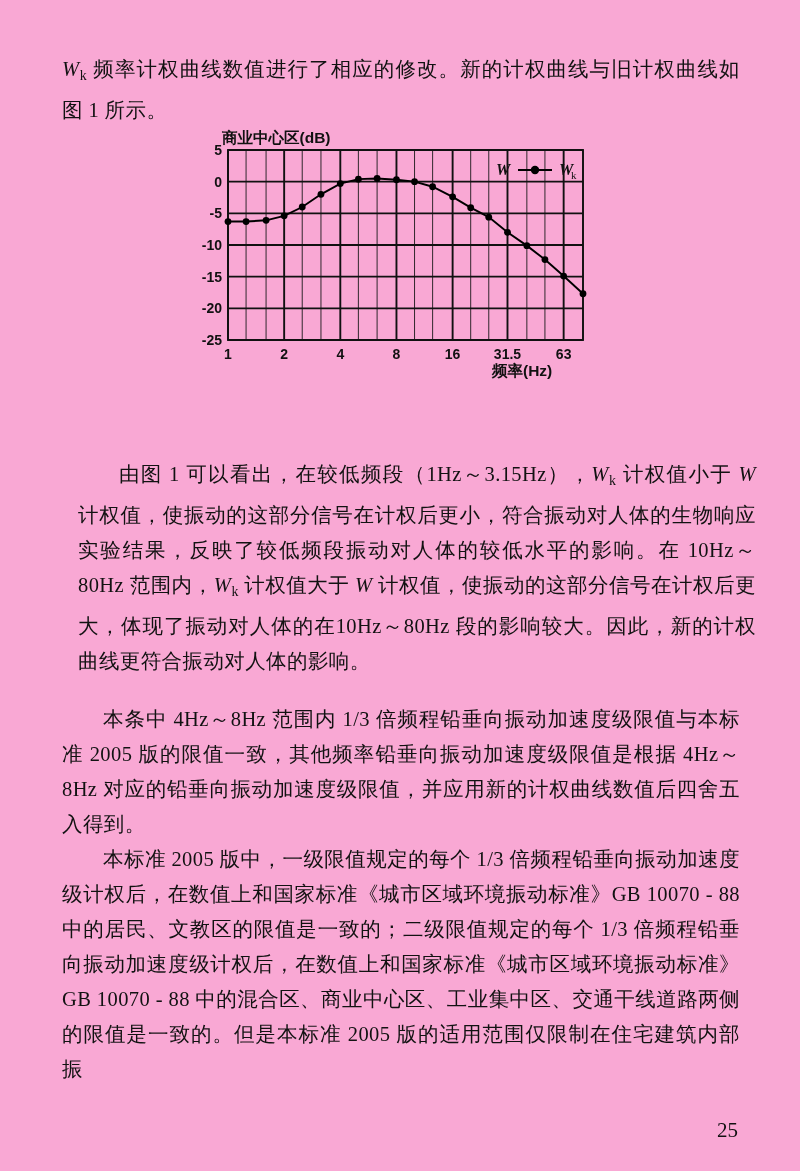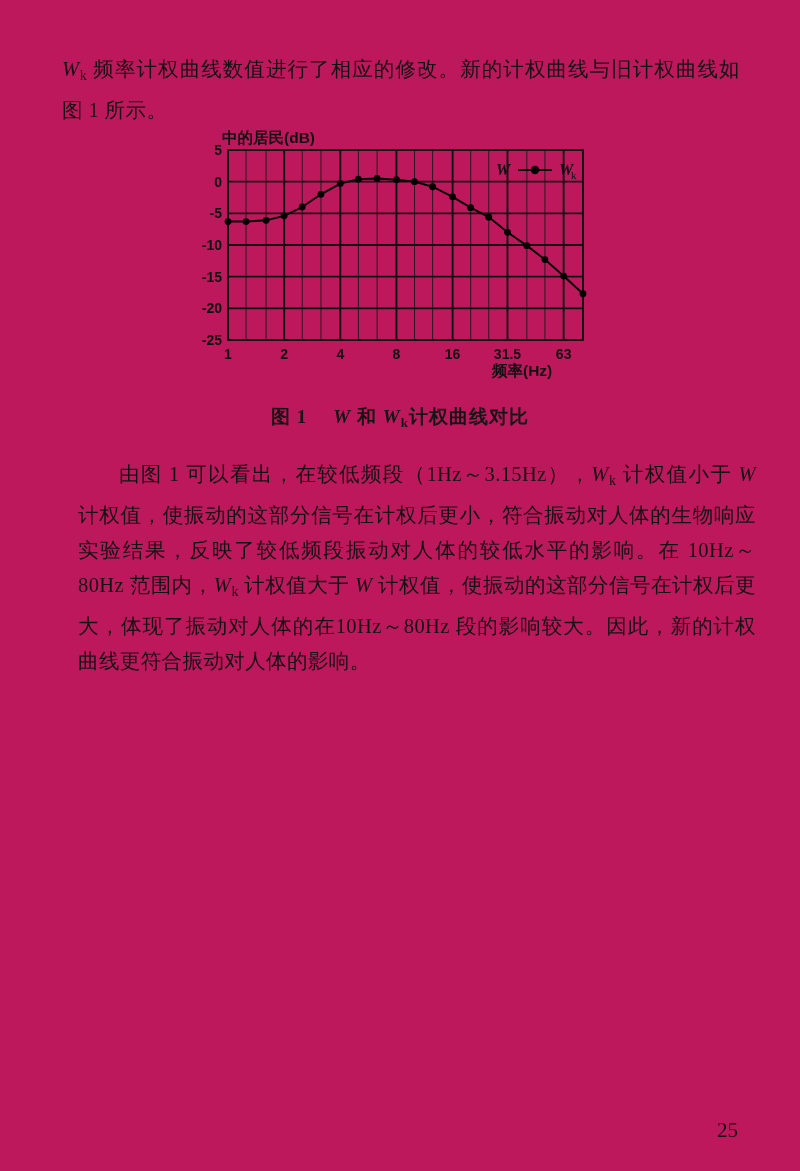--- a/index.html
+++ b/index.html
@@ -4,21 +4,21 @@
 <style>
   html, body {
     margin: 0;
     padding: 0;
     background: #ffffff;
   }
   .page {
     position: relative;
     width: 800px;
     height: 1171px;
-    background: #be185d;
+    background: #f9a8d4;
     margin: 0 auto;
     overflow: hidden;
     font-family: "Liberation Serif", "DejaVu Serif", serif;
     color: #0d0d0d;
   }
 
   
   .body-block {
     position: absolute;
     left: 62px;
@@ -113,21 +113,21 @@
 <div class="page">
 
   <div class="body-block" style="top:52px;">
     <p class="para"><span class="ital">W</span><span class="sub">k</span><span> 频率计权曲线数值进行了相应的修改。新的计权曲线与旧计</span><span>权曲线如图 1 所示。</span></p>
   </div>
 
   <div class="figure">
 
     <div class="chart-wrap">
 
-      <div class="ylabel-title">中的居民(dB)</div>
+      <div class="ylabel-title">商业中心区(dB)</div>
       <div class="xlabel-title">频率(Hz)</div>
 
       <svg class="plot-svg" width="420" height="250" viewBox="0 0 420 250">
 
         <g id="grid-minor" stroke="#1a1a1a" stroke-width="0.9" fill="none">
             <line x1="50.077471298263774" y1="22" x2="50.077471298263774" y2="212"></line>
             <line x1="70.07628348535894" y1="22" x2="70.07628348535894" y2="212"></line>
             <line x1="106.23122608188648" y1="22" x2="106.23122608188648" y2="212"></line>
             <line x1="124.9542206645308" y1="22" x2="124.9542206645308" y2="212"></line>
             <line x1="162.3849808655092" y1="22" x2="162.3849808655092" y2="212"></line>
@@ -202,28 +202,29 @@
         <g>
           <text id="legend-w" x="300" y="47" font-family="Liberation Serif, serif" font-style="italic" font-size="16" font-weight="700" fill="#111">W</text>
           <line x1="322" y1="42" x2="356" y2="42" stroke="#000" stroke-width="1.8"></line>
           <circle cx="339" cy="42" r="4.2" fill="#000"></circle>
           <text id="legend-wk" x="363" y="47" font-family="Liberation Serif, serif" font-style="italic" font-size="16" font-weight="700" fill="#111">W</text>
           <text id="legend-wk-sub" x="375" y="51" font-family="Liberation Serif, serif" font-size="11" fill="#111">k</text>
         </g>
       </svg>
     </div>
 
-    <div class="caption">
-      <span>图 1</span><span class="gap"></span><span class="ital">W</span>
-      <span>和</span>
-      <span class="ital">W</span><span class="sub">k</span><span>计权曲线对比</span>
-    </div>
   </div>
 
   <div class="body-block" style="top:457px;margin-left:16px;">
     <p class="para indent">由图 1 可以看出，在较低频段（1Hz～3.15Hz），<span class="ital">W</span><span class="sub">k</span> 计权值小于 <span class="ital">W</span> 计权值，使振动的这部分信号在计权后更小，符合振动对人体的生物响应实验结果，反映了较低频段振动对人体的较低水平的影响。在 10Hz～80Hz 范围内，<span class="ital">W</span><span class="sub">k</span> 计权值大于 <span class="ital">W</span> 计权值，使振动的这部分信号在计权后更大，体现了振动对人体的在10Hz～80Hz 段的影响较大。因此，新的计权曲线更符合振动对人体的影响。</p>
   </div>
 
-
+  <div class="body-block" style="top:702px;">
+    <p class="para indent">本条中 4Hz～8Hz 范围内 1/3 倍频程铅垂向振动加速度级限值与本标准 2005 版的限值一致，其他频率铅垂向振动加速度级限值是根据 4Hz～8Hz 对应的铅垂向振动加速度级限值，并应用新的计权曲线数值后四舍五入得到。</p>
+  </div>
+
+  <div class="body-block" style="top:842px;">
+    <p class="para indent">本标准 2005 版中，一级限值规定的每个 1/3 倍频程铅垂向振动加速度级计权后，在数值上和国家标准《城市区域环境振动标准》GB 10070 - 88 中的居民、文教区的限值是一致的；二级限值规定的每个 1/3 倍频程铅垂向振动加速度级计权后，在数值上和国家标准《城市区域环境振动标准》GB 10070 - 88 中的混合区、商业中心区、工业集中区、交通干线道路两侧的限值是一致的。但是本标准 2005 版的适用范围仅限制在住宅建筑内部振</p>
+  </div>
 
   <div class="page-number">25</div>
 
 </div>
 
 </body></html>

